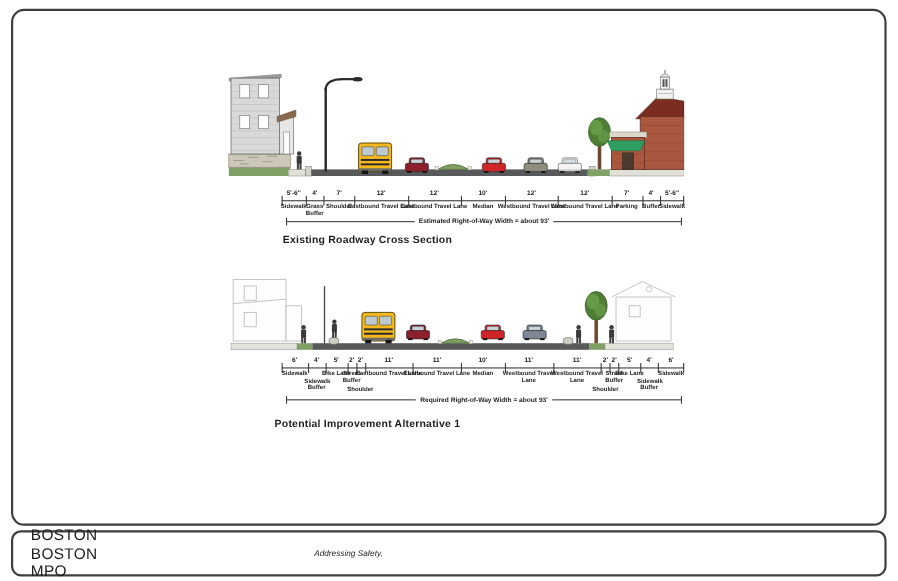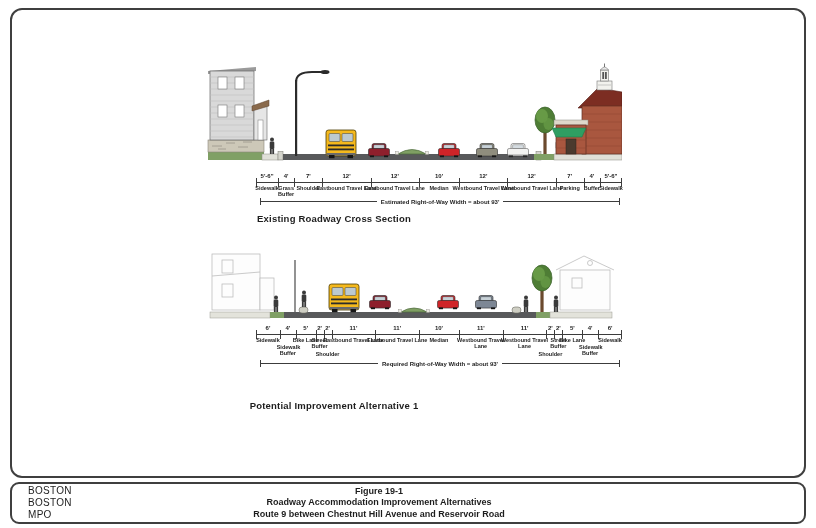--- a/index.html
+++ b/index.html
@@ -29,21 +29,21 @@
   
   .row-line{position:absolute;display:flex;align-items:center;height:9px;}
   .row-line::before,.row-line::after{content:'';width:1px;height:7px;background:#3c3c3c;}
   .hline{flex:1;height:1px;background:#3c3c3c;}
   .row-label{font-size:6px;font-weight:bold;white-space:nowrap;padding:0 4px;}
 
   
   .scene{position:absolute;}
 
   
-  #footer-logo{width:130px;padding-left:16px;font-size:10px;line-height:1.18;letter-spacing:.3px;}
+  #footer-logo{width:130px;padding-left:16px;font-size:14px;line-height:1.18;letter-spacing:.3px;}
   #footer-center{flex:1;text-align:center;font-size:9px;font-weight:bold;line-height:1.25;}
   #footer-right{width:190px;padding-right:14px;text-align:right;
                 font-style:italic;font-size:7.5px;line-height:1.3;}
 </style>
 </head>
 <body>
 
 <div id="app">
 
   <div id="main-panel" class="panel"></div>
@@ -310,30 +310,26 @@
           <div class="dim-num">6'</div>
           <div class="dim-lbl" style="top: 12px;">Sidewalk</div>
         </div>
       </div>
   </div>
   <div class="row-line" style="left:260px;top:359px;width:360px;">
     <div class="hline"></div>
     <span class="row-label">Required Right-of-Way Width = about 93'</span>
     <div class="hline"></div>
   </div>
-  <div class="section-title" style="top:400px;">Potential Improvement Alternative 1</div>
+  <div class="section-title" style="top:380px;">Potential Improvement Alternative 1</div>
 
   <div id="footer-panel" class="panel">
     <div id="footer-logo">
       <div>BOSTON</div>
       <div>BOSTON</div>
       <div>MPO</div>
     </div>
-    <div id="footer-center">
-      <div>Figure 19-1</div>
-      <div>Roadway Accommodation Improvement Alternatives</div>
-      <div>Route 9 between Chestnut Hill Avenue and Reservoir Road</div>
+    <div id="footer-right">
+      <div>Addressing Safety,</div>
     </div>
-    <div id="footer-right">
-    </div>
   </div>
 
 </div>
 
 </body></html>

